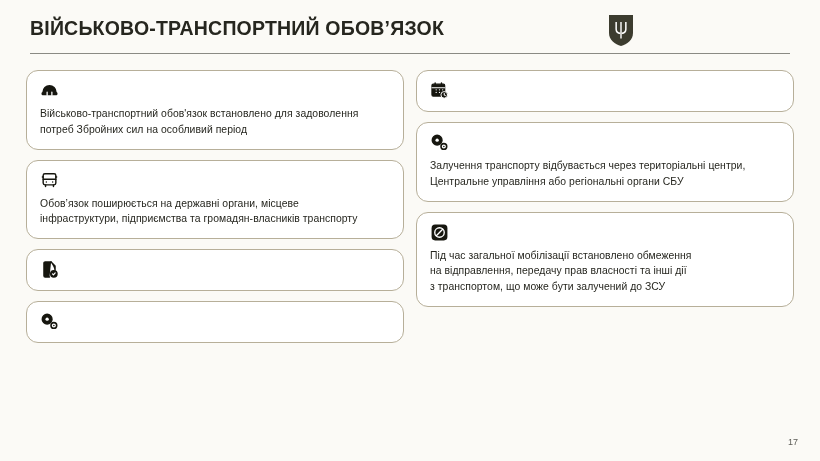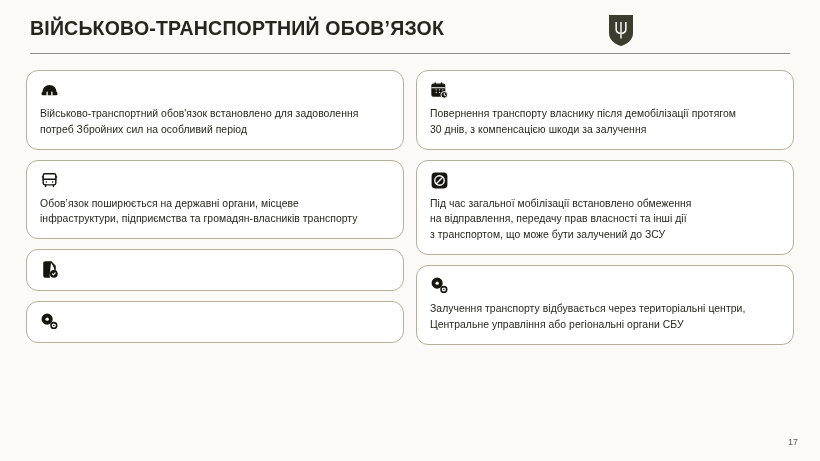--- a/index.html
+++ b/index.html
@@ -188,47 +188,45 @@
       <span class="card-icon">
         <svg viewBox="0 0 24 24" fill="none" stroke="currentColor" stroke-width="1.6" stroke-linecap="round" stroke-linejoin="round">
           <rect x="2.5" y="4" width="16" height="15" rx="1.6" fill="currentColor" stroke="currentColor"></rect>
           <path d="M2.5 8.5h16" stroke="#ffffff" stroke-width="1.4"></path>
           <path d="M7.8 11.2h.01M12 11.2h.01M16 11.2h.01M7.8 14.5h.01M12 14.5h.01" stroke="#ffffff" stroke-width="1.6"></path>
           <path d="M6.5 2.5v3M14.5 2.5v3" stroke="currentColor" stroke-width="1.8"></path>
           <circle cx="18" cy="17.5" r="4.2" fill="currentColor" stroke="#ffffff" stroke-width="1.2"></circle>
           <path d="M18 15.5v2.1l1.4.9" stroke="#ffffff" stroke-width="1.3"></path>
         </svg>
       </span>
-      <div class="card-text">Повернення транспорту власнику після демобілізації протягом
-30 днів, з компенсацією шкоди за залучення</div>
-    </div>
-
-
-    <div class="card">
-      <span class="card-icon">
-        <svg viewBox="0 0 24 24" fill="none" stroke="currentColor" stroke-width="1.6" stroke-linecap="round">
-          <rect x="2" y="2" width="20" height="20" rx="4.5" fill="currentColor" stroke="none"></rect>
-          <circle cx="12" cy="12" r="6" fill="none" stroke="#ffffff" stroke-width="1.7"></circle>
-          <path d="M8 16 16 8" stroke="#ffffff" stroke-width="1.7"></path>
-        </svg>
-      </span>
-      <div class="card-text">Під час загальної мобілізації встановлено обмеження
-на відправлення, передачу прав власності та інші дії
-з транспортом, що може бути залучений до ЗСУ</div>
-    </div>
+    </div>
+
 
     <div class="card">
       <span class="card-icon">
         <svg viewBox="0 0 24 24" fill="none" stroke="currentColor" stroke-width="1.7" stroke-linecap="round" stroke-linejoin="round">
           <circle cx="9" cy="9" r="6.2" fill="currentColor" stroke="currentColor"></circle>
           <circle cx="9" cy="9" r="2.1" fill="#ffffff" stroke="none"></circle>
           <circle cx="17.5" cy="17" r="3.6" fill="none" stroke="currentColor" stroke-width="2"></circle>
           <circle cx="17.5" cy="17" r="1" fill="currentColor" stroke="none"></circle>
         </svg>
       </span>
       <div class="card-text">Залучення транспорту відбувається через територіальні центри,
 Центральне управління або регіональні органи СБУ</div>
     </div>
 
+    <div class="card">
+      <span class="card-icon">
+        <svg viewBox="0 0 24 24" fill="none" stroke="currentColor" stroke-width="1.6" stroke-linecap="round">
+          <rect x="2" y="2" width="20" height="20" rx="4.5" fill="currentColor" stroke="none"></rect>
+          <circle cx="12" cy="12" r="6" fill="none" stroke="#ffffff" stroke-width="1.7"></circle>
+          <path d="M8 16 16 8" stroke="#ffffff" stroke-width="1.7"></path>
+        </svg>
+      </span>
+      <div class="card-text">Під час загальної мобілізації встановлено обмеження
+на відправлення, передачу прав власності та інші дії
+з транспортом, що може бути залучений до ЗСУ</div>
+    </div>
+
   </div>
 </div>
 
 <div class="page-number">17</div>
 
 </body></html>

